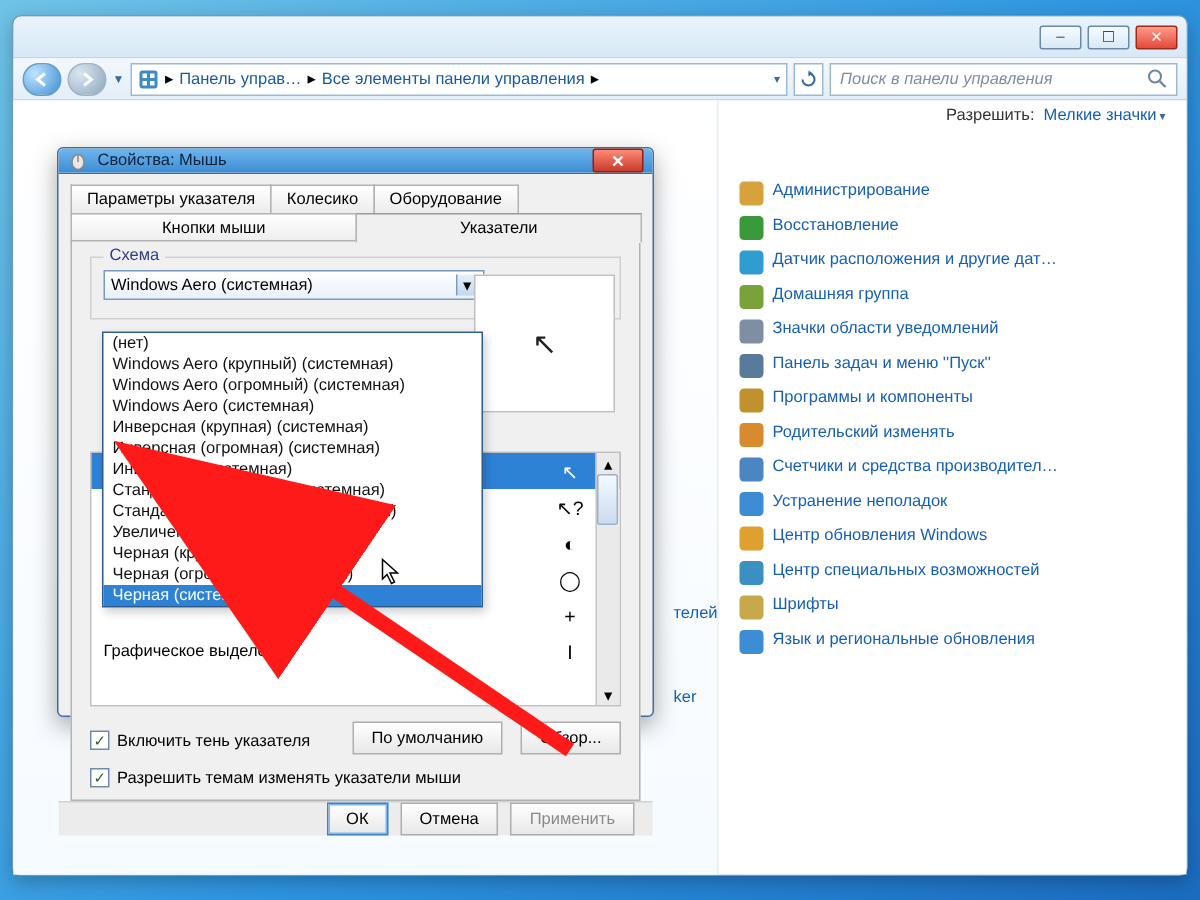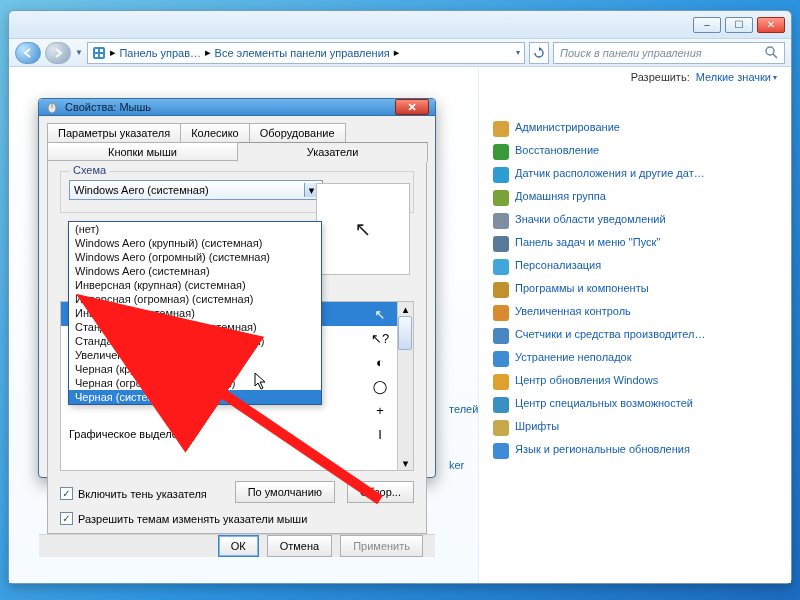--- a/index.html
+++ b/index.html
@@ -183,30 +183,26 @@
           </div>
           <div class="cp-item">
             <span class="cp-ico" style="background: rgb(126, 143, 164);"></span>
             <span>Значки области уведомлений</span>
           </div>
           <div class="cp-item">
             <span class="cp-ico" style="background: rgb(90, 122, 156);"></span>
             <span>Панель задач и меню ''Пуск''</span>
           </div>
           <div class="cp-item">
-            <span class="cp-ico" style="background: rgb(65, 166, 217);"></span>
-            <span>Персонализация</span>
-          </div>
-          <div class="cp-item">
             <span class="cp-ico" style="background: rgb(192, 146, 46);"></span>
             <span>Программы и компоненты</span>
           </div>
           <div class="cp-item">
             <span class="cp-ico" style="background: rgb(215, 138, 46);"></span>
-            <span>Увеличенная контроль</span>
+            <span>Родительский изменять</span>
           </div>
           <div class="cp-item">
             <span class="cp-ico" style="background: rgb(74, 134, 194);"></span>
             <span>Счетчики и средства производител…</span>
           </div>
           <div class="cp-item">
             <span class="cp-ico" style="background: rgb(62, 140, 212);"></span>
             <span>Устранение неполадок</span>
           </div>
           <div class="cp-item">

